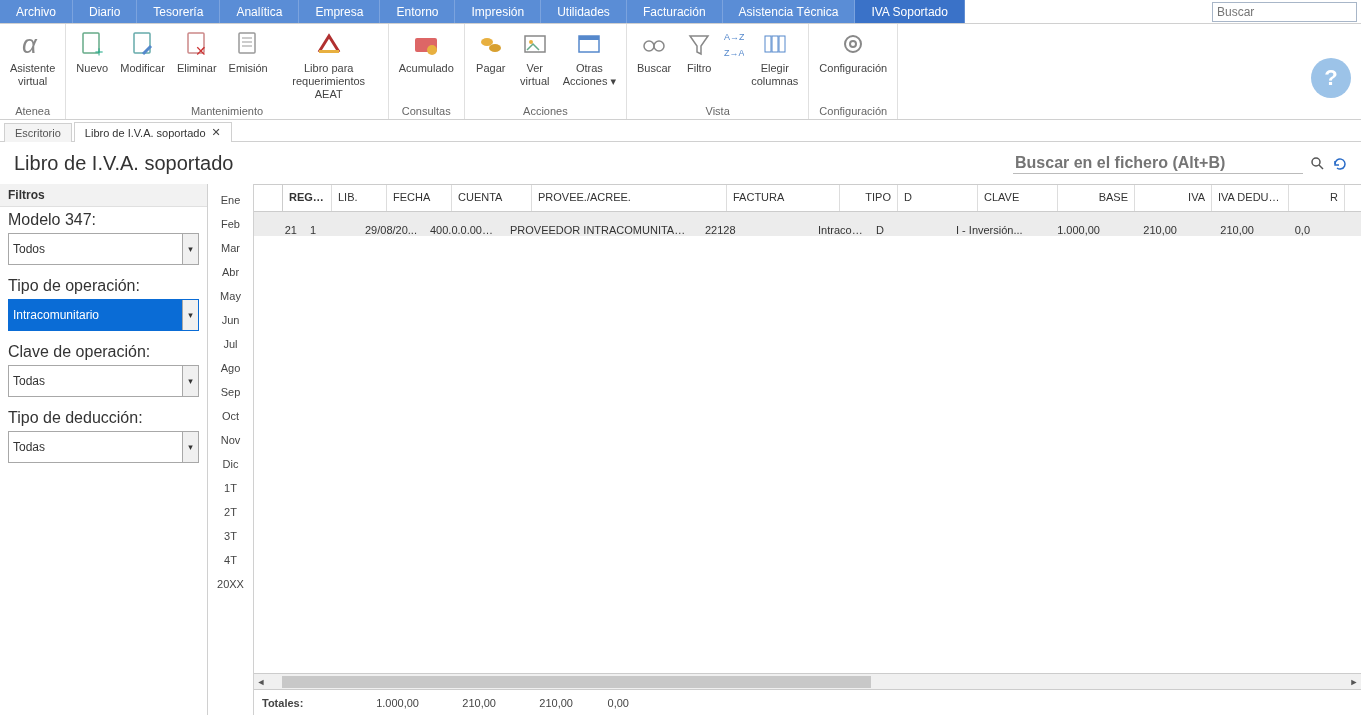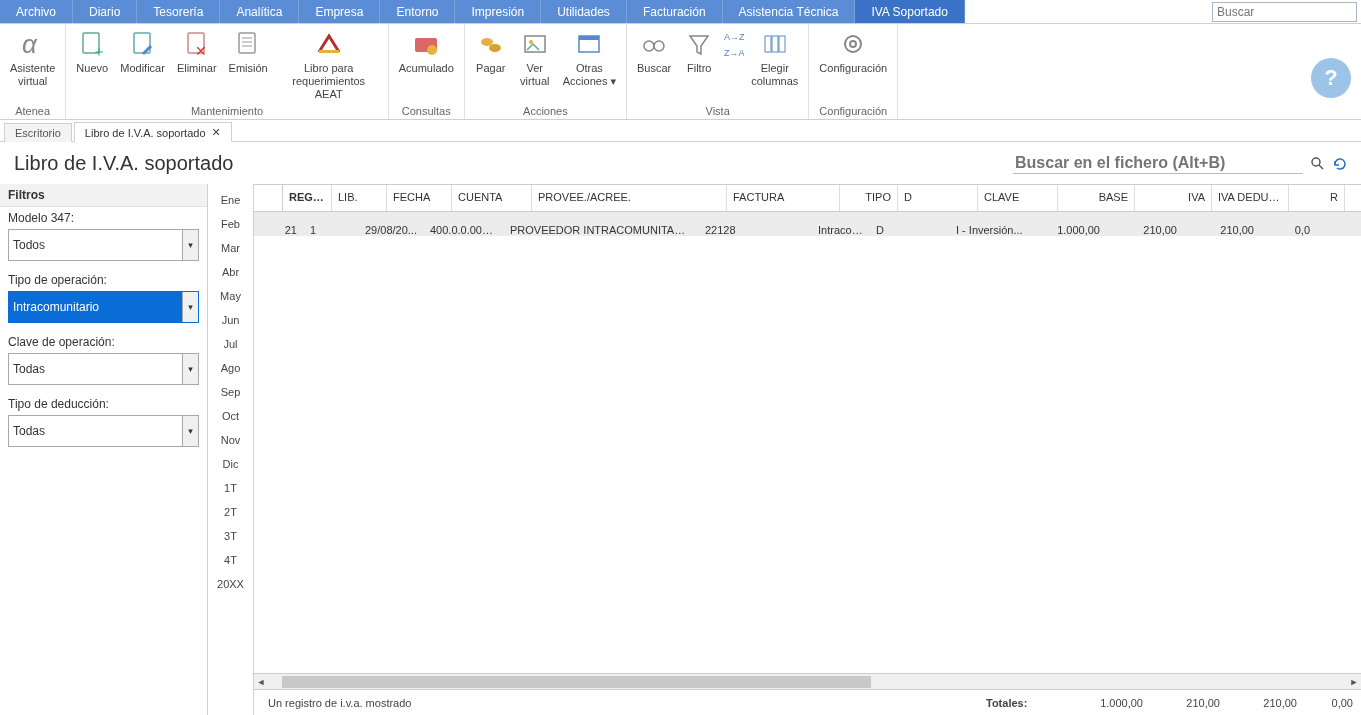--- a/index.html
+++ b/index.html
@@ -33,21 +33,21 @@
 .title-row h1 { font-size: 20px; font-weight: 400; color: #333; }
 .title-row .search-area { display: flex; align-items: center; gap: 6px; }
 .title-row .file-search { width: 290px; height: 22px; border: none; border-bottom: 1px solid #bbb; font-size: 16px; color: #888; padding: 0 2px; font-weight: bold; }
 .mini-icon { width: 16px; height: 16px; display: inline-flex; align-items: center; justify-content: center; }
 
 
 .main { display: flex; height: calc(715px - 24px - 96px - 22px - 42px); }
 .filters-panel { width: 208px; border-right: 1px solid #d0d0d0; display: flex; flex-direction: column; }
 .filters-header { background: #f2f2f2; padding: 4px 8px; font-weight: 600; font-size: 12px; border-bottom: 1px solid #e0e0e0; }
 .filter-block { padding: 4px 8px 8px 8px; }
-.filter-label { font-size: 12px; margin-bottom: 4px; }
+.filter-label { font-size: 16px; margin-bottom: 4px; }
 .filter-select { width: 100%; height: 32px; border: 1px solid #a8a8a8; background: #fff; font-size: 12px; padding: 0 16px 0 4px; position: relative; display: flex; align-items: center; }
 .filter-select.highlight { background: #0a6cd6; color: #fff; border: 1px solid #0a6cd6; }
 .filter-select .chevron { position: absolute; right: 0; top: 0; width: 16px; height: 100%; border-left: 1px solid #a8a8a8; background: #f0f0f0; display: flex; align-items: center; justify-content: center; font-size: 9px; color: #333; }
 .filter-select.highlight .chevron { background: #f0f0f0; color: #333; border-left: 1px solid #a8a8a8; }
 
 .months-col { width: 46px; border-right: 1px solid #d0d0d0; padding-top: 4px; }
 .months-col .m { text-align: center; font-size: 11px; color: #444; padding: 6px 0; cursor: default; }
 
 .grid-area { flex: 1; display: flex; flex-direction: column; position: relative; overflow: hidden; }
 .grid-header { display: flex; height: 28px; border-bottom: 1px solid #ccc; background: #fff; border-top: 1px solid #ccc;}
@@ -387,21 +387,20 @@
     </div>
     <div style="flex:1"></div>
     <div class="hscroll">
       <div class="arrow">◄</div>
       <div class="thumb-track">
           <div class="thumb"></div>
         </div>
       <div class="arrow">►</div>
     </div>
     <div class="status-bar">
-      <div class="left">Un registro de i.v.a. mostrado</div>
       <div class="totals">
         <div class="tot-label">Totales:</div>
         <div class="tot c-base">1.000,00</div>
         <div class="tot c-iva">210,00</div>
         <div class="tot c-ded">210,00</div>
         <div class="tot c-r">0,00</div>
       </div>
     </div>
   </div>
 </div>

